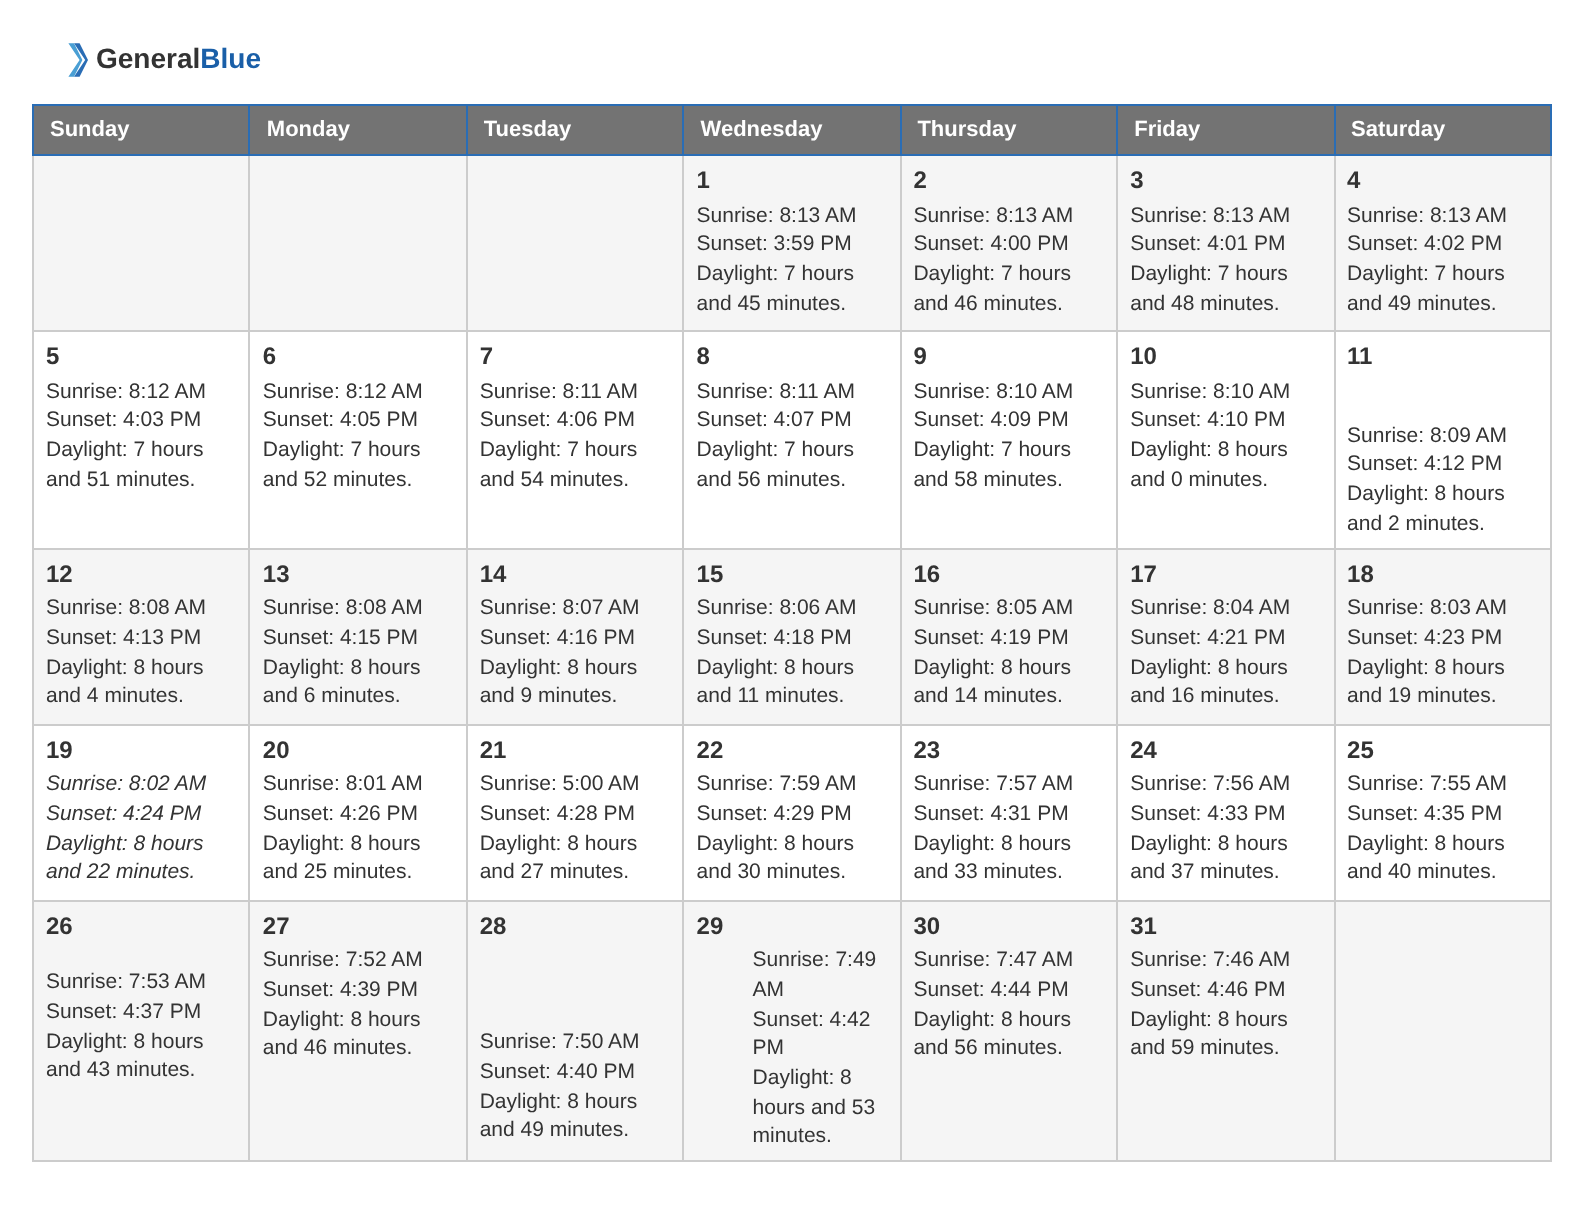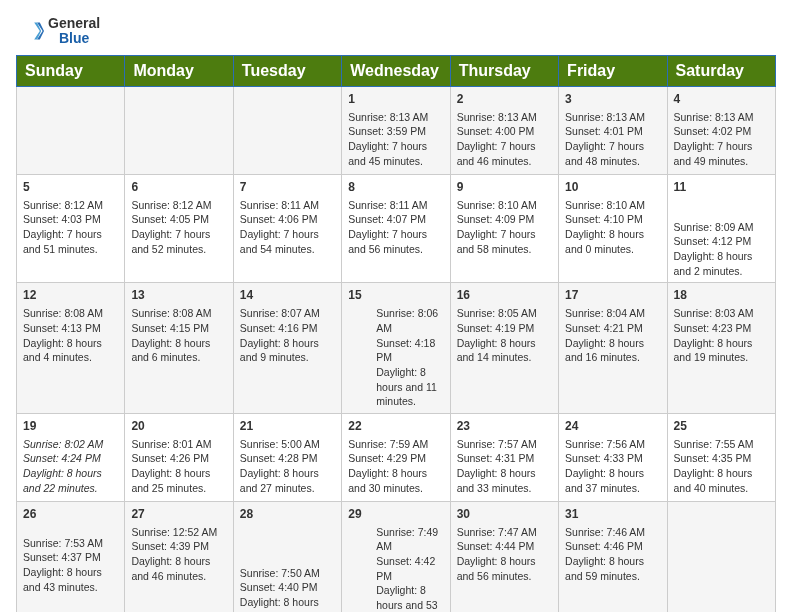--- a/index.html
+++ b/index.html
@@ -16,25 +16,24 @@
       align-items: flex-start;
       margin-bottom: 8px;
     }
     .logo {
       display: flex;
       align-items: center;
       gap: 4px;
     }
     .logo-text {
       display: flex;
-      flex-direction: column;
+      flex-direction: row;
       font-size: 14px;
       font-weight: bold;
       line-height: 1.1;
-      align-items: center;
     }
     .logo-general { color: #333; }
     .logo-blue { color: #1a5fa8; }
     .logo-icon {
       width: 28px;
       height: 28px;
     }
     .title-block {
       text-align: right;
     }
@@ -46,25 +45,25 @@
     .cal-subtitle {
       font-size: 16px;
       color: #444;
     }
     table {
       width: 100%;
       border-collapse: collapse;
       font-size: 11px;
     }
     thead tr th {
-      background-color: #4d7c0f;
+      background-color: #737373;
       color: #fff;
       text-align: left;
       padding: 6px 8px;
-      font-size: 16px;
+      font-size: 11px;
       font-weight: bold;
       border: 1px solid #2a6db5;
     }
     tbody tr td {
       border: 1px solid #ccc;
       vertical-align: top;
       padding: 4px 6px;
       width: calc(100% / 7);
       min-height: 80px;
       height: 88px;
@@ -206,21 +205,21 @@
 Daylight: 8 hours and 6 minutes.</div>
         </td>
         <td>
           <div class="day-num">14</div>
           <div class="day-info" style="white-space: pre-wrap;">Sunrise: 8:07 AM
 Sunset: 4:16 PM
 Daylight: 8 hours and 9 minutes.</div>
         </td>
         <td>
           <div class="day-num">15</div>
-          <div class="day-info" style="white-space: pre-wrap; margin-left: 28px;">Sunrise: 8:06 AM
+          <div class="day-info" style="white-space: pre-wrap;">Sunrise: 8:06 AM
 Sunset: 4:18 PM
 Daylight: 8 hours and 11 minutes.</div>
         </td>
         <td>
           <div class="day-num">16</div>
           <div class="day-info" style="white-space: pre-wrap;">Sunrise: 8:05 AM
 Sunset: 4:19 PM
 Daylight: 8 hours and 14 minutes.</div>
         </td>
         <td>
@@ -282,21 +281,21 @@
       </tr>
       <tr>
         <td>
           <div class="day-num">26</div>
           <div class="day-info" style="white-space: pre-wrap; margin-top: 13px;">Sunrise: 7:53 AM
 Sunset: 4:37 PM
 Daylight: 8 hours and 43 minutes.</div>
         </td>
         <td>
           <div class="day-num">27</div>
-          <div class="day-info" style="white-space: pre-wrap;">Sunrise: 12:52 AM
+          <div class="day-info" style="white-space: pre-wrap;">Sunrise: 7:52 AM
 Sunset: 4:39 PM
 Daylight: 8 hours and 46 minutes.</div>
         </td>
         <td>
           <div class="day-num">28</div>
           <div class="day-info" style="white-space: pre-wrap; margin-top: 43px;">Sunrise: 7:50 AM
 Sunset: 4:40 PM
 Daylight: 8 hours and 49 minutes.</div>
         </td>
         <td>

